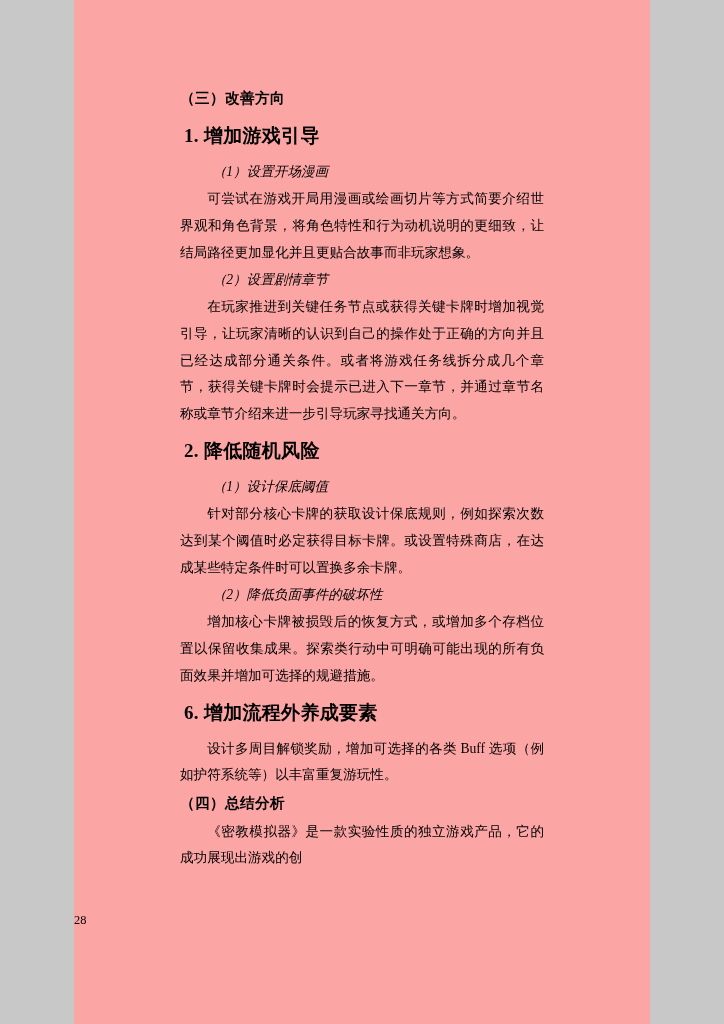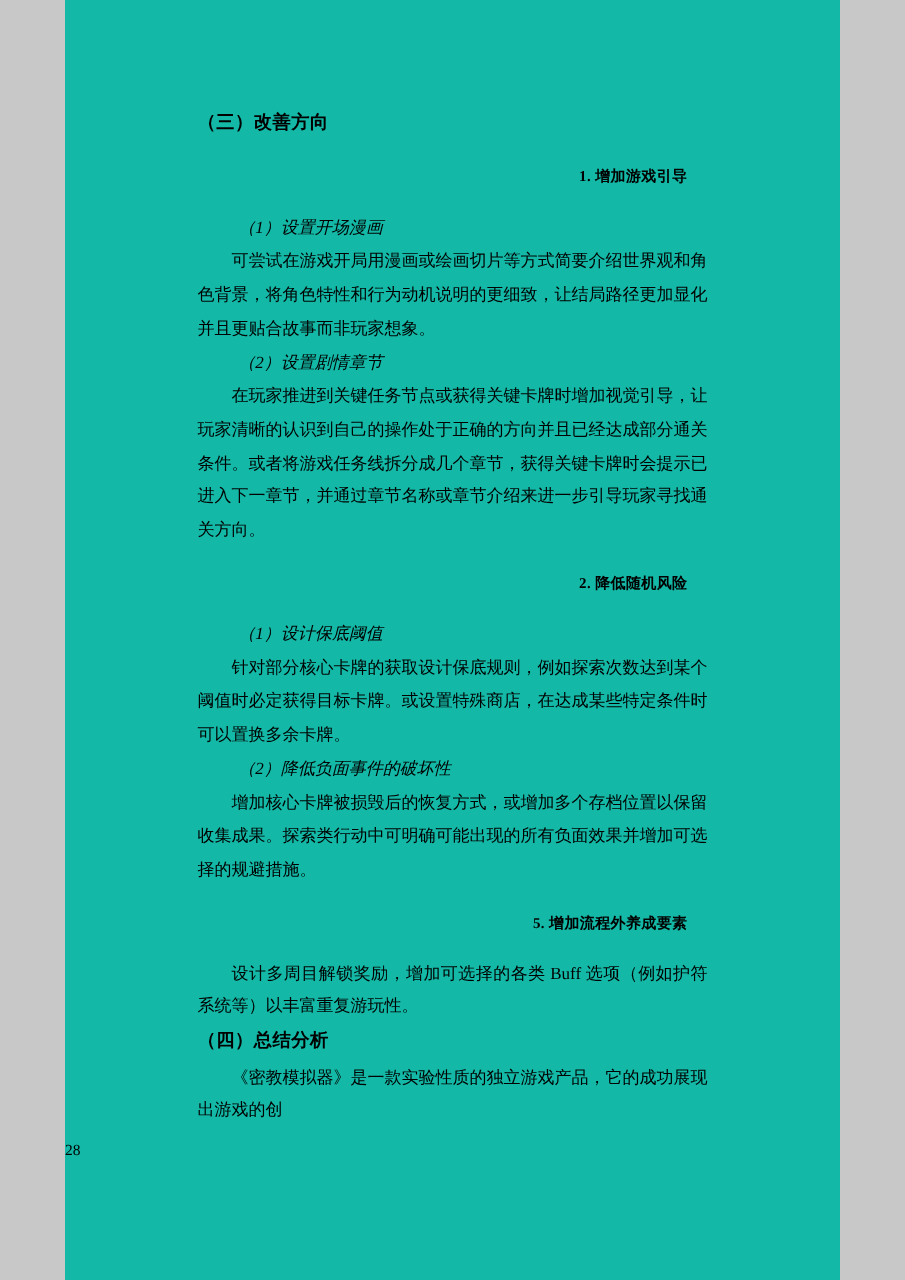--- a/index.html
+++ b/index.html
@@ -4,23 +4,23 @@
 <style>
   html, body {
     margin: 0;
     padding: 0;
     background: #c8c8c8;
   }
   body {
     font-family: "Liberation Serif", "DejaVu Serif", serif;
   }
   .page {
-    width: 620px;
+    width: 576px;
     height: 1024px;
-    background: #14b8a6;
+    background: #fca5a5;
     margin: 0 auto;
     position: relative;
     box-sizing: border-box;
     padding: 84px 106px 0 106px;
     overflow: hidden;
   }
   .doc-body {
     font-size: 13.6px;
     color: #000000;
     line-height: 1.98;
@@ -29,26 +29,26 @@
   }
   h2.heading {
     font-size: 14.6px;
     font-weight: bold;
     margin: 0 0 0 0;
     line-height: 2.0;
     letter-spacing: 0.4px;
     text-align: left;
   }
   h3.subheading {
-    font-size: 12px;
+    font-size: 19px;
     font-weight: bold;
-    margin: 16px;
+    margin: 4px;
     line-height: 2.0;
     letter-spacing: 0.3px;
-    text-align: right;
+    text-align: left;
   }
   p.para {
     margin: 0;
     text-indent: 2em;
     line-height: 1.98;
   }
   p.para-sub {
     margin: 0;
     text-indent: 2.4em;
     line-height: 1.98;
@@ -81,21 +81,21 @@
     <p class="para">在玩家推进到关键任务节点或获得关键卡牌时增加视觉引导，让玩家清晰的认识到自己的操作处于正确的方向并且已经达成部分通关条件。或者将游戏任务线拆分成几个章节，获得关键卡牌时会提示已进入下一章节，并通过章节名称或章节介绍来进一步引导玩家寻找通关方向。</p>
 
     <h3 class="subheading">2. 降低随机风险</h3>
 
     <p class="para-sub">（1）设计保底阈值</p>
     <p class="para">针对部分核心卡牌的获取设计保底规则，例如探索次数达到某个阈值时必定获得目标卡牌。或设置特殊商店，在达成某些特定条件时可以置换多余卡牌。</p>
 
     <p class="para-sub">（2）降低负面事件的破坏性</p>
     <p class="para">增加核心卡牌被损毁后的恢复方式，或增加多个存档位置以保留收集成果。探索类行动中可明确可能出现的所有负面效果并增加可选择的规避措施。</p>
 
-    <h3 class="subheading">5. 增加流程外养成要素</h3>
+    <h3 class="subheading">6. 增加流程外养成要素</h3>
     <p class="para">设计多周目解锁奖励，增加可选择的各类 Buff 选项（例如护符系统等）以丰富重复游玩性。</p>
 
     <h2 class="heading">（四）总结分析</h2>
 
     <p class="para">《密教模拟器》是一款实验性质的独立游戏产品，它的成功展现出游戏的创</p>
 
   </div>
 
   <div class="page-number">28</div>
 </div>

